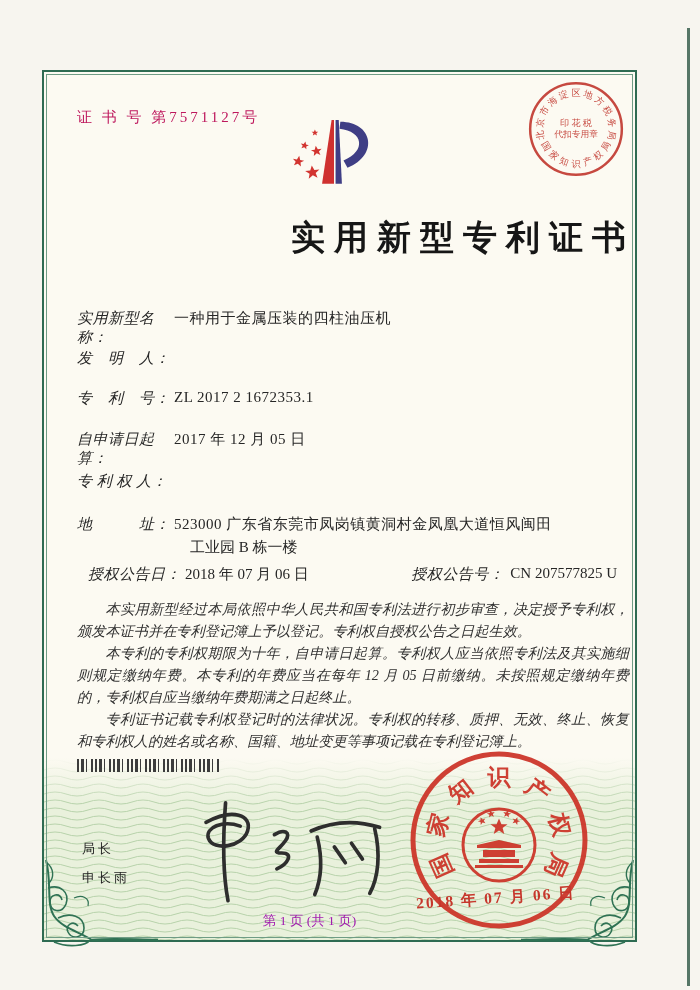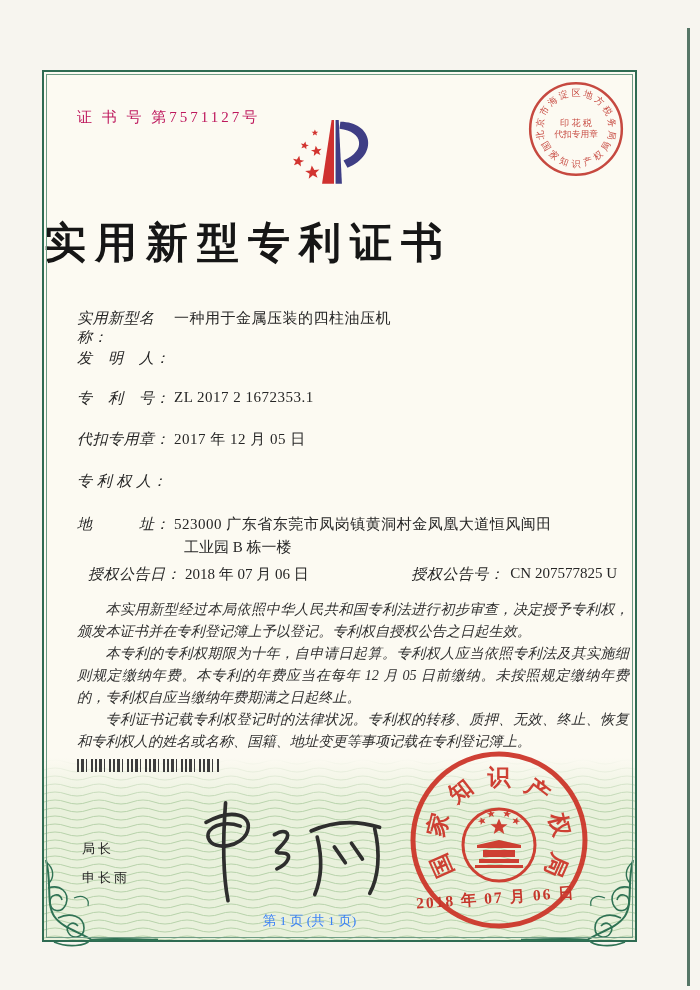--- a/index.html
+++ b/index.html
@@ -15,43 +15,43 @@
     border:2px solid #2e6b52;background:#fcfaf2;
   }
   .cert-inner-border{position:absolute;inset:2px;border:1px solid #6f9c85;pointer-events:none;z-index:6;}
   .guilloche{position:absolute;left:0;right:0;bottom:0;height:182px;z-index:0;}
   .flourish{position:absolute;z-index:2;}
   .flourish.left{left:-4px;bottom:-14px;}
   .flourish.right{right:-4px;bottom:-14px;transform:scaleX(-1);}
   .cert-no{position:absolute;left:33px;top:36px;font-size:15px;letter-spacing:3px;color:#be185d;z-index:3;}
   .logo{position:absolute;left:232px;top:30px;width:135px;height:95px;z-index:3;}
   .tax-stamp{position:absolute;left:482px;top:7px;width:100px;height:100px;z-index:4;opacity:.92;}
-  .title{position:absolute;left:0;right:0;top:143px;text-align:left;font-size:42px;font-weight:700;
+  .title{position:absolute;left:0;right:0;top:143px;text-align:right;font-size:34px;font-weight:700;
          letter-spacing:9px;color:#161616;z-index:3;}
   .fields{position:absolute;left:33px;right:18px;top:237px;z-index:3;font-size:15px;color:#262626;}
   .frow{position:absolute;left:0;right:0;display:flex;}
   .flabel{width:97px;flex:none;letter-spacing:.5px;font-style:italic;}
   .fvalue{flex:1;letter-spacing:.5px;}
-  .addr2{position:absolute;left:107px;text-align:center;}
+  .addr2{position:absolute;left:113px;text-align:center;}
   .grant-row{justify-content:space-between;}
   .grant-right{display:flex;}
   .grant-right .flabel{width:auto;margin-right:6px;text-align:right;}
   .body-text{position:absolute;left:33px;width:552px;top:526px;z-index:3;
              font-size:14.2px;line-height:22px;text-align:justify;font-style:italic;color:#303030;}
   .body-text p{margin:0;text-indent:2em;}
   .barcode{position:absolute;left:33px;top:687px;width:144px;height:13px;z-index:3;
     background:repeating-linear-gradient(90deg,#3c3c3c 0 2px,transparent 2px 4px,#3c3c3c 4px 7px,
       transparent 7px 9px,#3c3c3c 9px 10px,transparent 10px 14px,#3c3c3c 14px 16px,transparent 16px 18px);}
   .director{position:absolute;left:38px;top:768px;z-index:3;font-size:13px;letter-spacing:3px;color:#222;}
   .director div{margin-bottom:11px;}
   .signature{position:absolute;left:150px;top:726px;width:200px;height:110px;z-index:3;}
   .main-seal{position:absolute;left:360px;top:673px;width:190px;height:190px;z-index:4;opacity:.93;}
   .seal-date{position:absolute;left:372px;top:816px;z-index:5;color:#c6372c;font-size:15.5px;
              letter-spacing:2px;transform:rotate(-4deg);font-weight:600;}
-  .footer{position:absolute;left:0;right:60px;top:840px;text-align:center;font-size:13.5px;color:#3b82f6;z-index:3;}
+  .footer{position:absolute;left:0;right:60px;top:840px;text-align:center;font-size:13.5px;color:#a21caf;z-index:3;}
   .stamp-text{fill:#c23a31;font-family:"Liberation Serif","DejaVu Serif",serif;}
   .seal-text{fill:#cc3327;font-family:"Liberation Serif","DejaVu Serif",serif;font-weight:700;}
 </style>
 </head>
 <body>
 
 <div class="page-edge-line"></div>
 
 <div class="cert">
 
@@ -145,21 +145,21 @@
       <span class="fvalue">一种用于金属压装的四柱油压机</span>
     </div>
     <div class="frow" style="top:40px;">
       <span class="flabel">发　明　人：</span>
     </div>
     <div class="frow" style="top:80px;">
       <span class="flabel">专　利　号：</span>
       <span class="fvalue">ZL 2017 2 1672353.1</span>
     </div>
     <div class="frow" style="top:121px;">
-      <span class="flabel">代扣专用章：</span>
+      <span class="flabel">自申请日起算：</span>
       <span class="fvalue">2017 年 12 月 05 日</span>
     </div>
     <div class="frow" style="top:163px;">
       <span class="flabel">专 利 权 人：</span>
     </div>
     <div class="frow" style="top:206px;">
       <span class="flabel">地　　　址：</span>
       <span class="fvalue">523000 广东省东莞市凤岗镇黄洞村金凤凰大道恒风闽田</span>
     </div>
     <div class="addr2" style="top:229px;">工业园 B 栋一楼</div>

